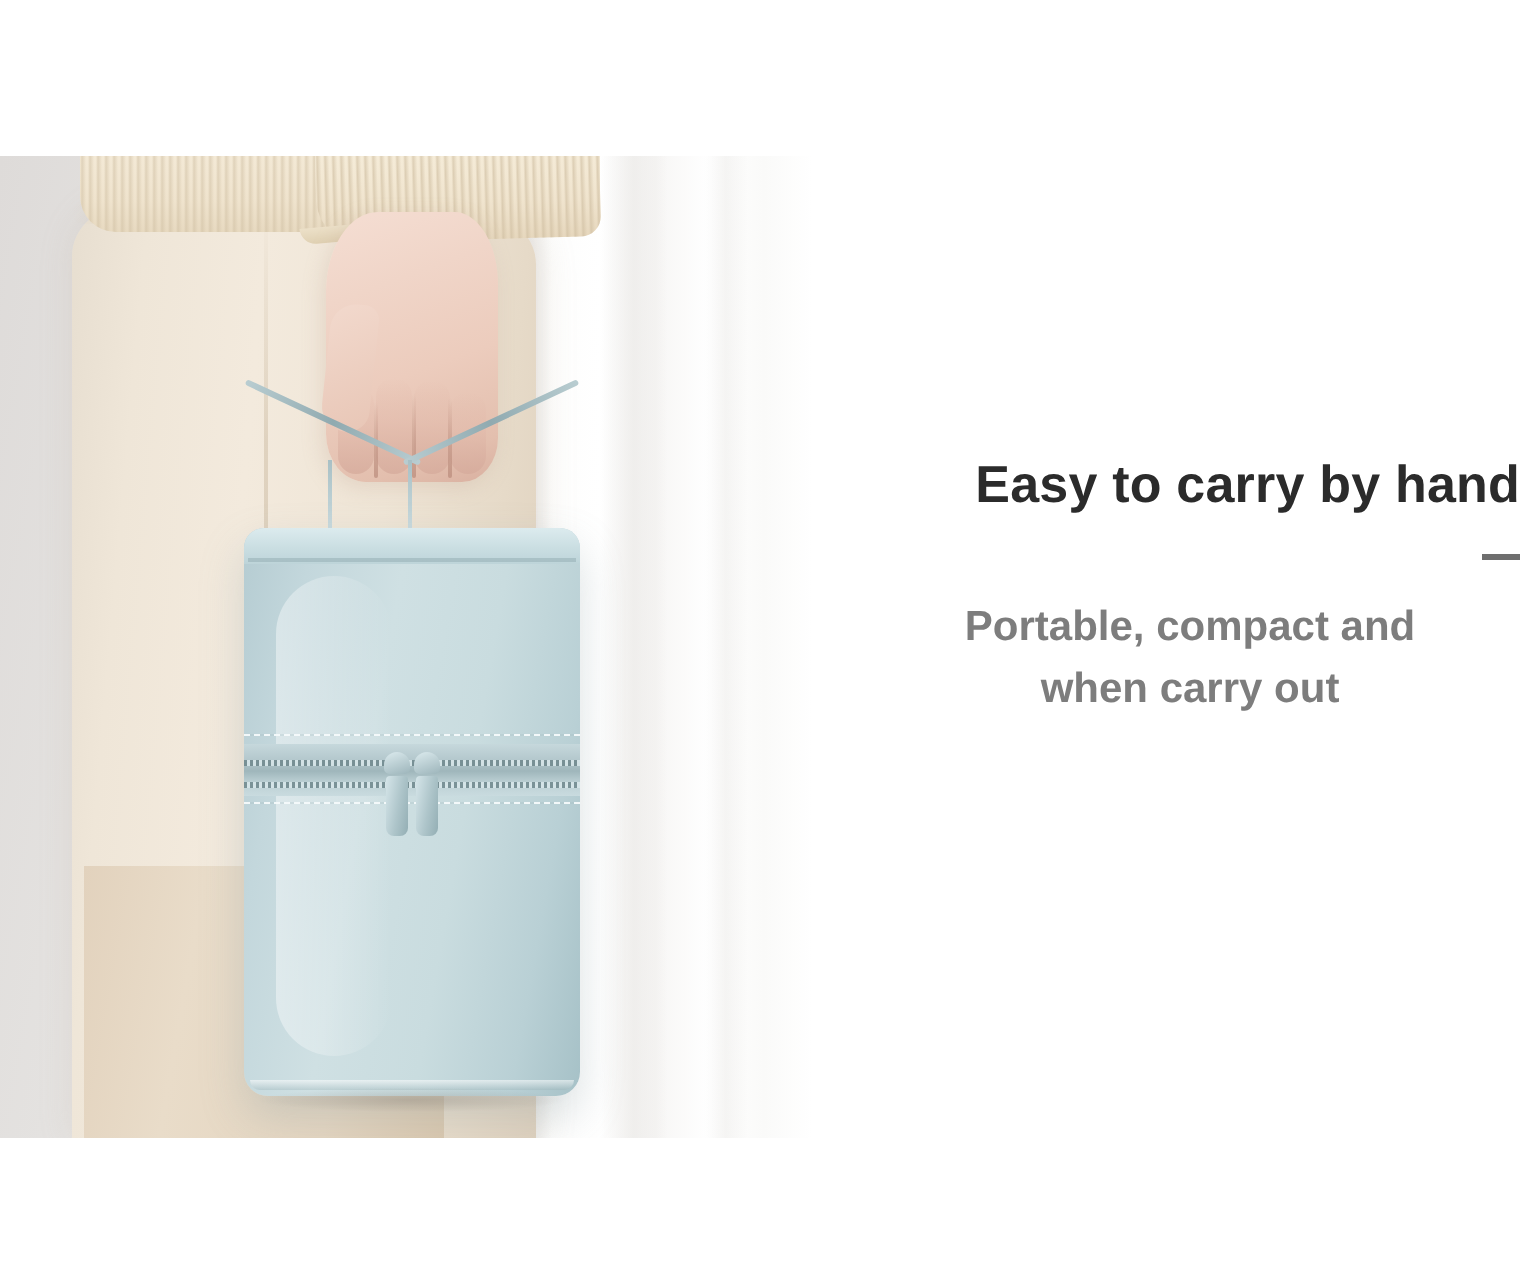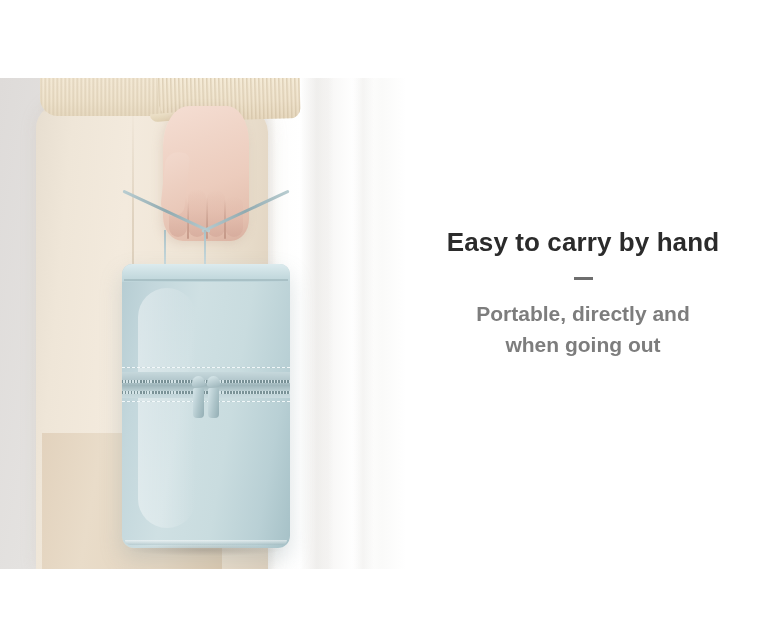--- a/index.html
+++ b/index.html
@@ -386,21 +386,21 @@
   
   .text-panel {
     position: absolute;
     left: 406px;
     top: 0;
     width: 354px;
     height: 641px;
     background: #ffffff;
     display: flex;
     flex-direction: column;
-    align-items: center;
+    align-items: flex-end;
     justify-content: flex-start;
   }
   .headline {
     margin-top: 228px;
     font-size: 26px;
     font-weight: bold;
     color: #2b2b2b;
     letter-spacing: 0.1px;
     line-height: 1.1;
     text-align: center;
@@ -493,18 +493,18 @@
         <div class="bag-bottom-edge"></div>
       </div>
       <div class="bag-shadow"></div>
     </div>
   </div>
 
   <div class="text-panel">
     <div class="headline">Easy to carry by hand</div>
     <div class="divider"></div>
     <div class="subcopy">
-      <span class="ln">Portable, directly and</span>
-      <span class="ln">when going out</span>
+      <span class="ln">Portable, compact and</span>
+      <span class="ln">when carry out</span>
     </div>
   </div>
 
 </div>
 
 </body></html>

